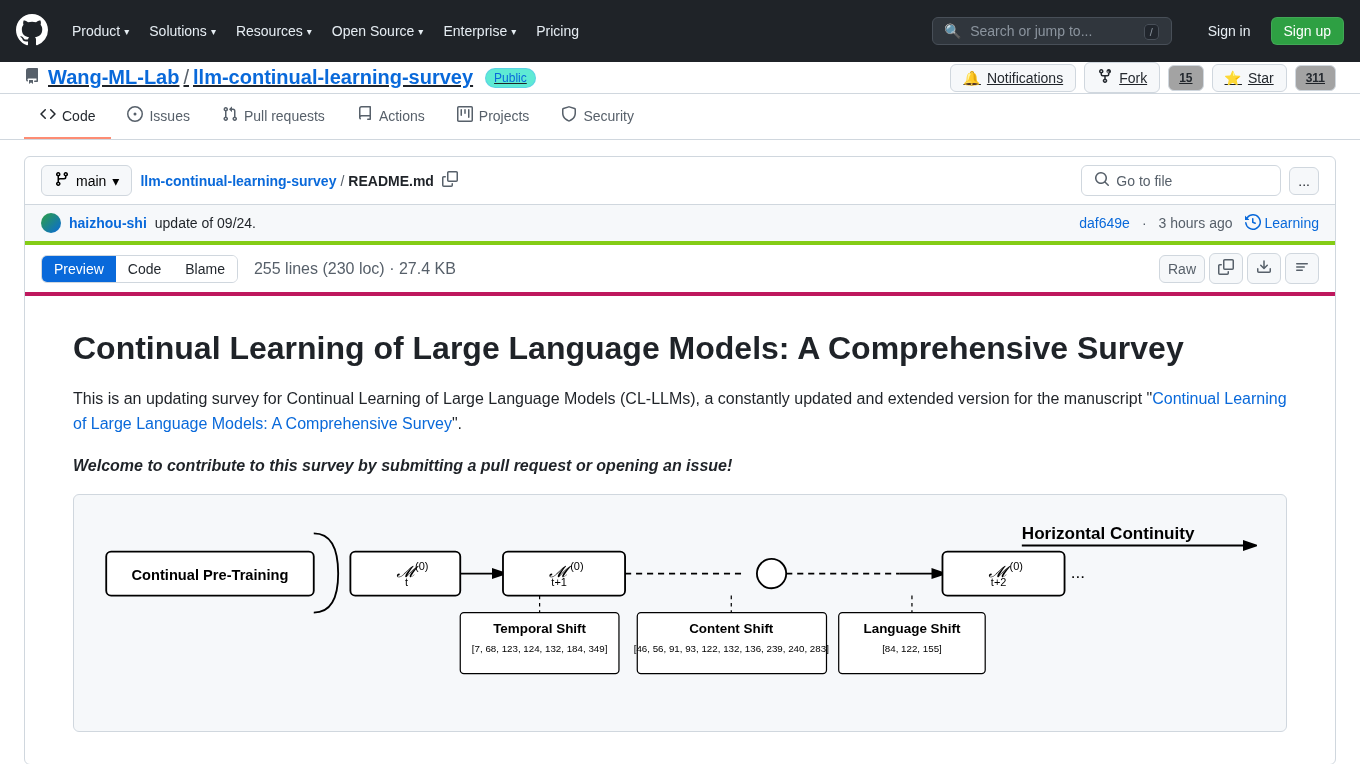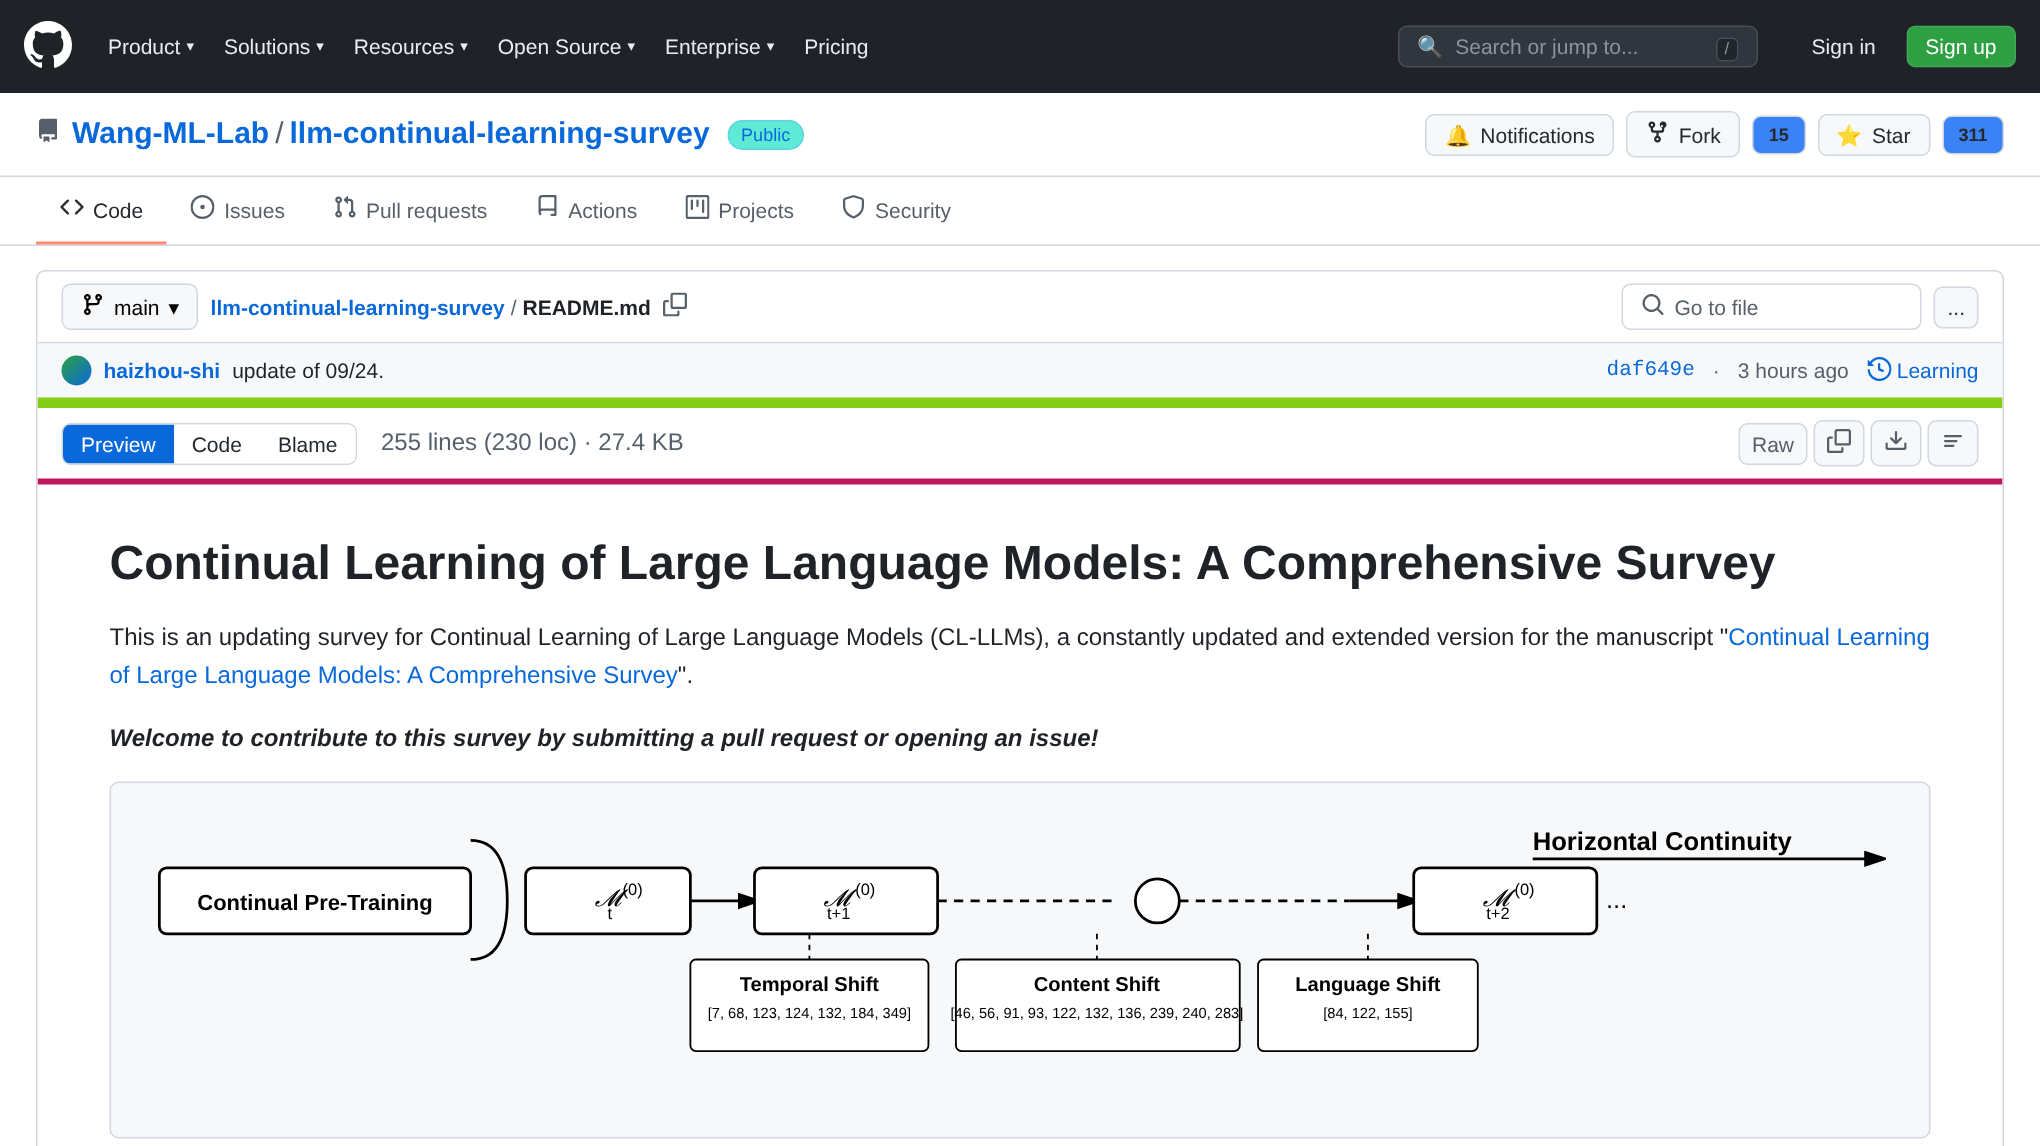--- a/index.html
+++ b/index.html
@@ -12,53 +12,53 @@
     .nav-link { color: #e6edf3; font-size: 14px; font-weight: 500; padding: 6px 8px; border-radius: 6px; cursor: pointer; display: flex; align-items: center; gap: 4px; }
     .nav-chevron { font-size: 10px; }
     .nav-search { margin-left: auto; display: flex; align-items: center; }
     .search-box { background: #30363d; border: 1px solid #484f58; border-radius: 6px; display: flex; align-items: center; padding: 5px 12px; gap: 8px; width: 240px; color: #8b949e; font-size: 14px; cursor: pointer; }
     .search-kbd { background: #21262d; border: 1px solid #484f58; border-radius: 4px; padding: 1px 5px; font-size: 11px; color: #8b949e; }
     .nav-actions { display: flex; align-items: center; gap: 8px; margin-left: 16px; }
     .btn-signin { color: #e6edf3; font-size: 14px; font-weight: 500; padding: 5px 12px; cursor: pointer; }
     .btn-signup { background: #2ea043; color: #fff; border: 1px solid rgba(240,246,252,0.1); border-radius: 6px; padding: 5px 12px; font-size: 14px; font-weight: 500; cursor: pointer; }
 
     
-    .repo-header { padding: 12px 24px; border-bottom: 1px solid #d0d7de; display: flex; align-items: center; justify-content: space-between; }
+    .repo-header { padding: 0 24px; border-bottom: 1px solid #d0d7de; display: flex; align-items: center; justify-content: space-between; text-decoration: underline; }
     .repo-breadcrumb { display: flex; align-items: center; gap: 4px; font-size: 20px; }
     .repo-owner { color: #0969da; font-weight: 600; text-decoration: none; cursor: pointer; }
     .repo-sep { color: #57606a; }
     .repo-name { color: #0969da; font-weight: 600; cursor: pointer; }
     .repo-badge { background: #5eead4; border: 1px solid #54aeff66; color: #0969da; border-radius: 12px; font-size: 12px; font-weight: 500; padding: 2px 8px; margin-left: 8px; }
     .repo-actions { display: flex; align-items: center; gap: 8px; }
     .repo-btn { display: flex; align-items: center; gap: 6px; border: 1px solid #d0d7de; border-radius: 6px; padding: 5px 12px; font-size: 14px; font-weight: 500; cursor: pointer; background: #f6f8fa; color: #24292f; }
-    .repo-btn-count { background: #3b82f6; border: 1px solid #d0d7de; border-radius: 6px; padding: 5px 10px; font-size: 12px; font-weight: 600; cursor: pointer; color: #24292f; }
+    .repo-btn-count { background: #a3a3a3; border: 1px solid #d0d7de; border-radius: 6px; padding: 5px 10px; font-size: 12px; font-weight: 600; cursor: pointer; color: #24292f; }
 
     
     .repo-tabs { display: flex; align-items: center; padding: 0 24px; border-bottom: 1px solid #d0d7de; gap: 0; }
     .tab-item { display: flex; align-items: center; gap: 6px; padding: 12px 16px; font-size: 14px; font-weight: 500; cursor: pointer; color: #57606a; border-bottom: 2px solid transparent; }
     .tab-item.active { color: #24292f; border-bottom: 2px solid #fd8c73; }
 
     
     .file-view-header { display: flex; align-items: center; padding: 8px 16px; gap: 8px; border-bottom: 1px solid #d0d7de; }
     .branch-btn { display: flex; align-items: center; gap: 6px; border: 1px solid #d0d7de; border-radius: 6px; padding: 5px 12px; font-size: 14px; font-weight: 500; cursor: pointer; background: #f6f8fa; }
     .file-path { display: flex; align-items: center; gap: 4px; font-size: 14px; }
     .file-path-link { color: #0969da; cursor: pointer; font-weight: 600; }
     .file-path-sep { color: #57606a; }
     .file-path-current { font-weight: 600; color: #1f2328; }
     .copy-btn { cursor: pointer; color: #57606a; font-size: 14px; padding: 4px; }
     .goto-file { margin-left: auto; display: flex; align-items: center; gap: 6px; border: 1px solid #d0d7de; border-radius: 6px; padding: 5px 12px; font-size: 14px; color: #57606a; cursor: pointer; background: #fff; min-width: 200px; }
     .more-btn { border: 1px solid #d0d7de; border-radius: 6px; padding: 5px 8px; cursor: pointer; background: #f6f8fa; color: #24292f; font-size: 14px; }
 
     
-    .commit-info { display: flex; align-items: center; padding: 8px 16px; gap: 8px; background: #f6f8fa; border-bottom: 7px solid #84cc16; }
+    .commit-info { display: flex; align-items: center; padding: 8px 16px; gap: 8px; background: #f6f8fa; border-bottom: 4px solid #84cc16; }
     .commit-avatar { width: 20px; height: 20px; border-radius: 50%; background: linear-gradient(135deg, #2ea043, #0969da); flex-shrink: 0; }
     .commit-user { font-weight: 600; font-size: 14px; color: #0969da; cursor: pointer; }
     .commit-message { font-size: 14px; color: #1f2328; }
     .commit-right { margin-left: auto; display: flex; align-items: center; gap: 12px; }
-    .commit-hash { color: #0969da; font-size: 14px; font-family: Liberation Mono, monospace; cursor: pointer; margin-left: 12px; }
+    .commit-hash { color: #0969da; font-size: 14px; font-family: Liberation Sans, sans-serif; cursor: pointer; margin-left: 12px; }
     .commit-time { color: #57606a; font-size: 14px; }
     .history-btn { display: flex; align-items: center; gap: 4px; color: #0969da; font-size: 14px; cursor: pointer; }
 
     
     .file-actions-bar { display: flex; align-items: center; padding: 8px 16px; border-bottom: 4px solid #be185d; gap: 0; }
     .view-tabs { display: flex; border: 1px solid #d0d7de; border-radius: 6px; overflow: hidden; }
     .view-tab { padding: 5px 12px; font-size: 14px; cursor: pointer; background: #fff; color: #24292f; border: none; }
     .view-tab.active { background: #0969da; color: #fff; }
     .file-meta { margin-left: 16px; color: #57606a; font-size: 16px; }
     .file-action-btns { margin-left: auto; display: flex; align-items: center; gap: 4px; }

